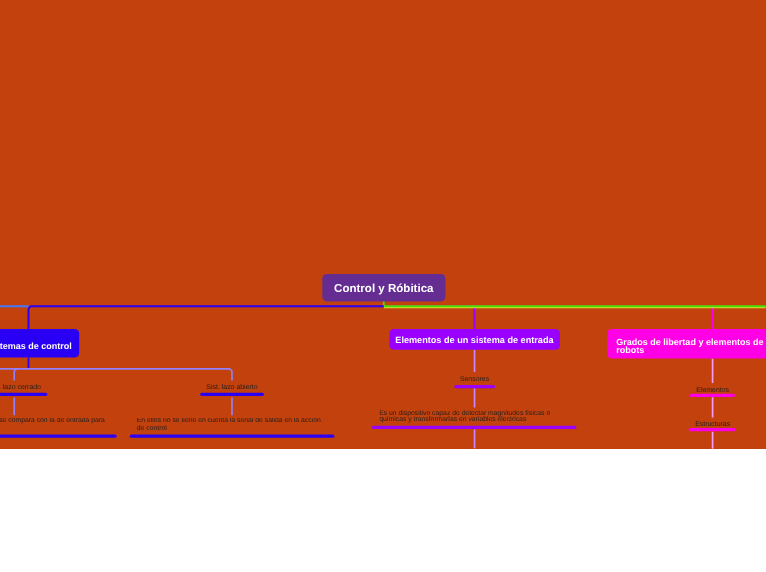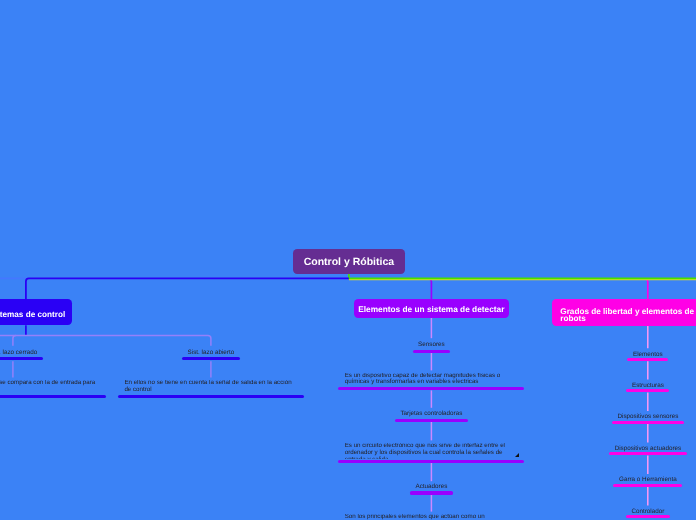--- a/index.html
+++ b/index.html
@@ -1,20 +1,20 @@
 <!DOCTYPE html>
 <html><head>
 <meta charset="utf-8">
 <title>Mind map</title>
 <style>
   html,body{margin:0;padding:0;background:#ffffff;}
   body{width:696px;height:520px;overflow:hidden;
        font-family:"Liberation Sans",sans-serif;
        -webkit-font-smoothing:antialiased;text-rendering:geometricPrecision;}
-  #mindmap{position:relative;width:696px;height:520px;overflow:hidden;background:#3b82f6;
+  #mindmap{position:relative;width:696px;height:408px;overflow:hidden;background:#c2410c;
            will-change:transform;}
 
   #connectors{position:absolute;left:0;top:0;width:696px;height:520px;overflow:visible;}
   #connectors path{stroke-linecap:butt;stroke-linejoin:round;}
 
   .node-box{position:absolute;box-sizing:border-box;border-radius:4.2px;color:#ffffff;
             font-weight:bold;display:flex;align-items:center;}
   .node-box.centered{justify-content:center;text-align:center;}
   .leaf-label{position:absolute;white-space:nowrap;color:#231f20;font-size:6.3px;
               line-height:6.3px;text-align:center;}
@@ -72,21 +72,21 @@
   <div class="leaf-rule" style="left:-17.03px;top:357.2px;width:59.86px;background:#2A00F5"></div>
   <div class="note" style="left:-74px;top:380.4px;width:170px;height:13.5px;">En ellos la señal de salida se compara con la de entrada para</div>
   <div class="note-rule" style="left:-80.2px;top:394.8px;width:186px;background:#2A00F5"></div>
 
   <div class="leaf-label" style="left:128.9px;top:350.1px;width:164px;">Sist. lazo abierto</div>
   <div class="leaf-rule" style="left:182.02px;top:357.2px;width:57.76px;background:#2A00F5"></div>
   <div class="note" style="left:124.4px;top:380.4px;width:170px;height:13.5px;">En ellos no se tiene en cuenta la señal de salida en la acción de control</div>
   <div class="note-rule" style="left:118.1px;top:394.8px;width:186px;background:#2A00F5"></div>
 
   <div class="node-box centered" style="left:353.6px;top:299.3px;width:155.4px;height:18.4px;background:#9900FF;font-size:8.3px;padding-top:1.6px;">
-    <span>Elementos de un sistema de detectar</span>
+    <span>Elementos de un sistema de entrada</span>
   </div>
 
   <div class="leaf-label" style="left:349.4px;top:341.9px;width:164px;">Sensores</div>
   <div class="leaf-rule" style="left:412.50px;top:349.6px;width:37.81px;background:#9900FF"></div>
 
   <div class="note" style="left:344.7px;top:372.5px;width:170px;height:13.5px;">Es un dispositivo capaz de detectar magnitudes físicas o químicas y transformarlas en variables electricas</div>
   <div class="note-rule" style="left:338.4px;top:387px;width:186px;background:#9900FF"></div>
 
   <div class="leaf-label" style="left:349.4px;top:411.0px;width:164px;">Tarjetas controladoras</div>
   <div class="leaf-rule" style="left:394.82px;top:418.6px;width:73.15px;background:#9900FF"></div>

